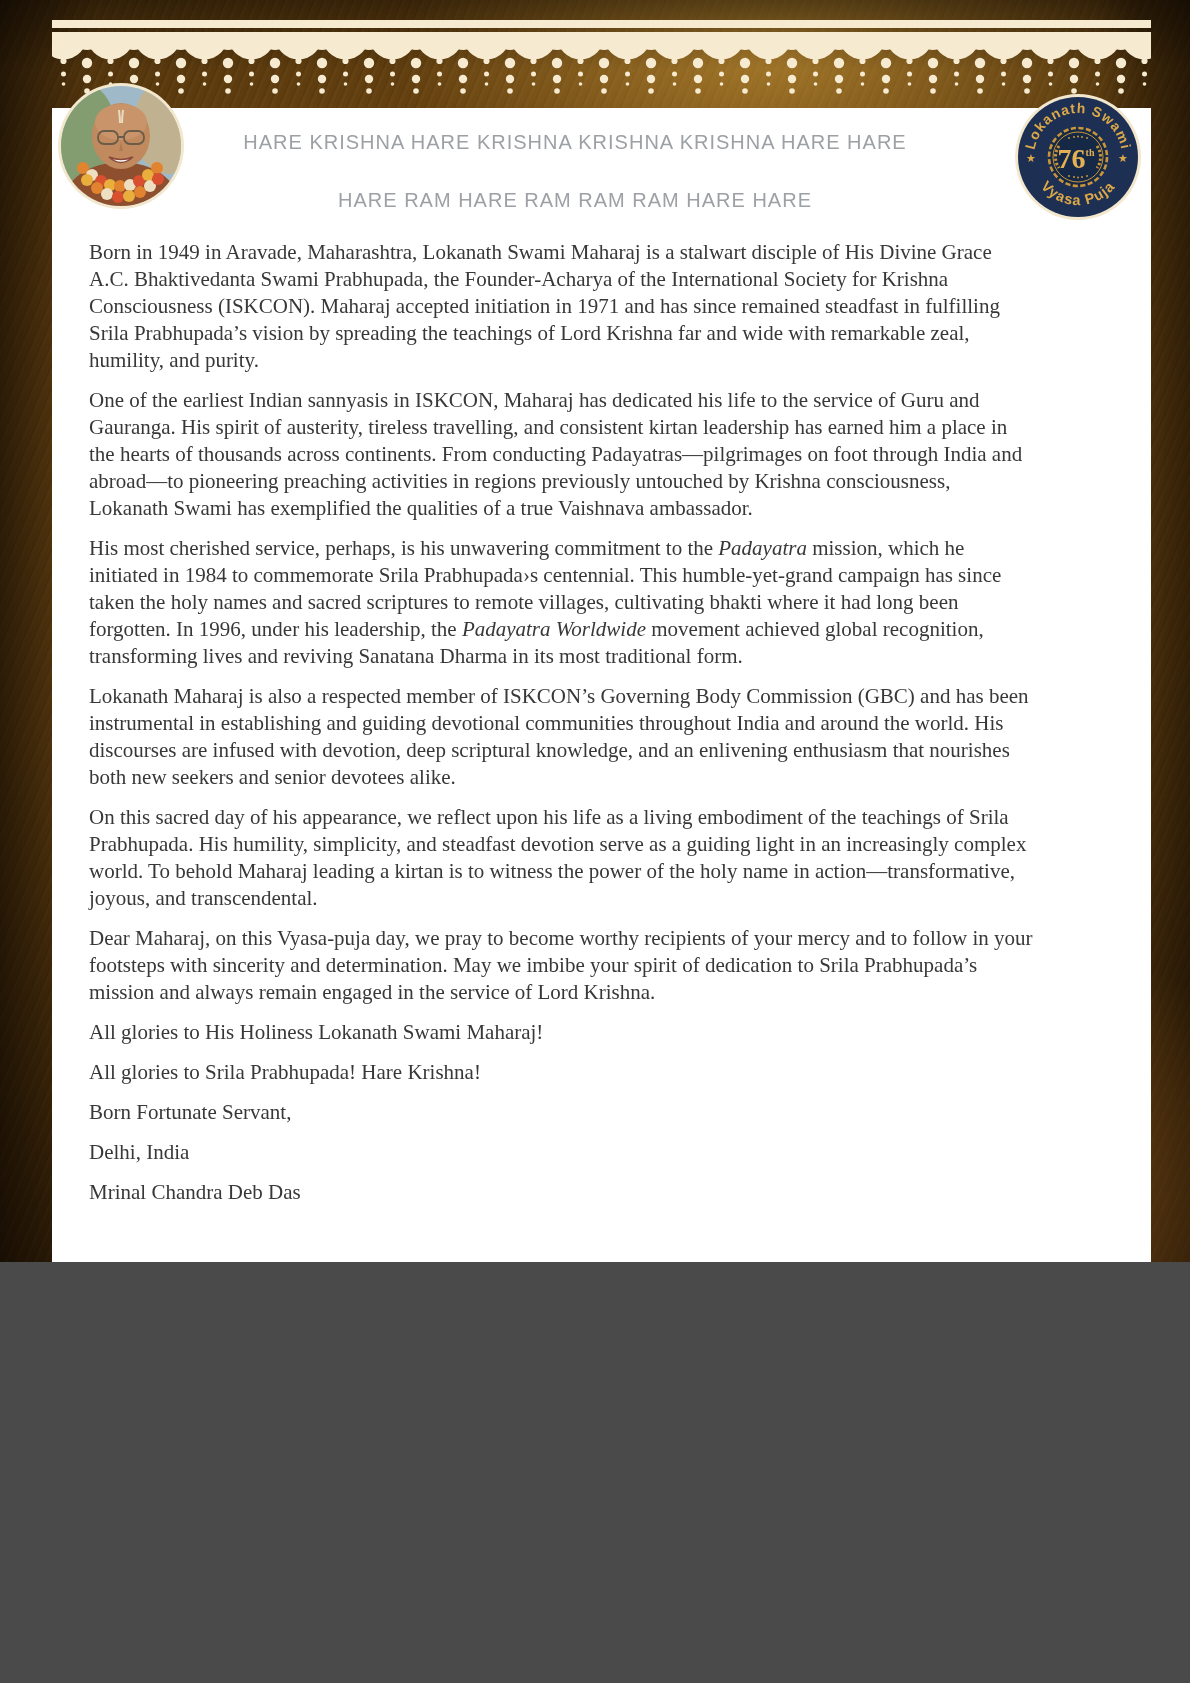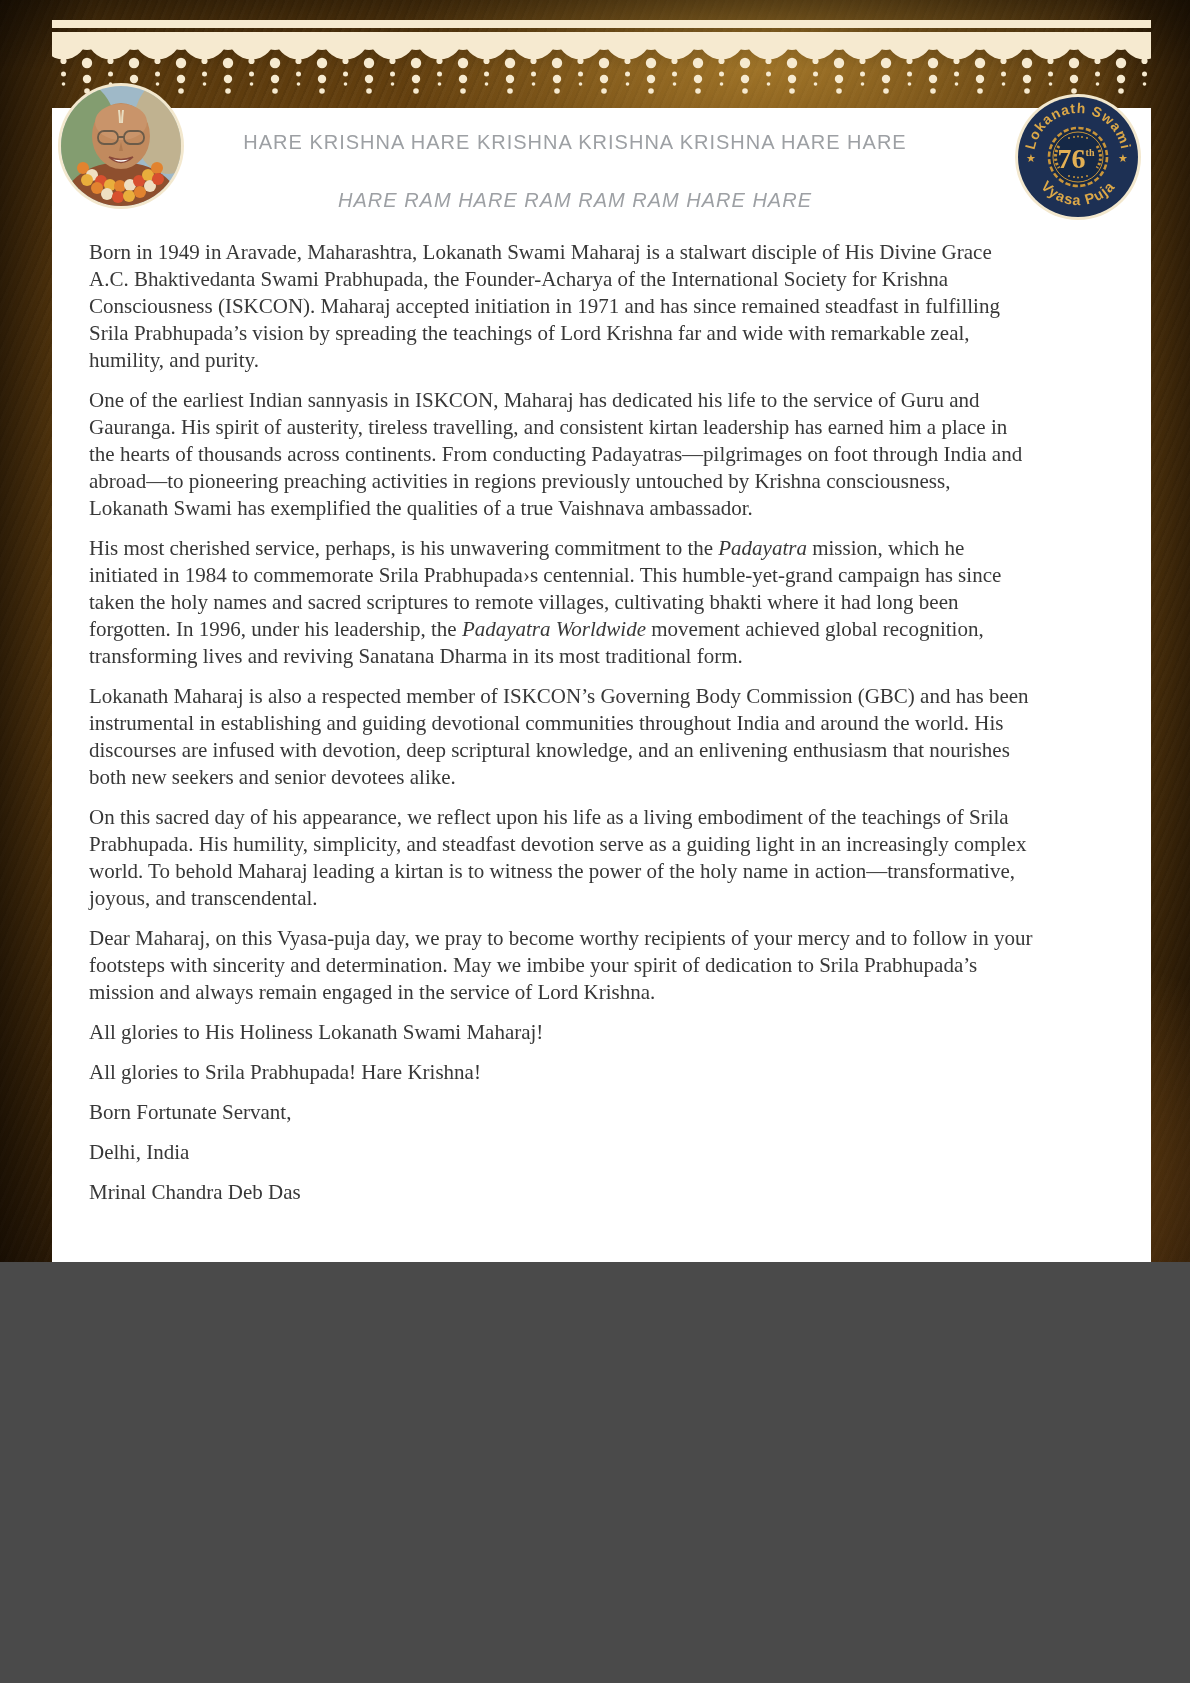--- a/index.html
+++ b/index.html
@@ -20,21 +20,21 @@
   .page{position:absolute;left:52px;top:108px;width:1099px;height:1451px;background:#ffffff;}
   .top-border{position:absolute;left:52px;top:0;}
   .bottom-border{position:absolute;left:52px;top:1559px;}
   
   .photo{position:absolute;left:57px;top:82px;width:128px;height:128px;}
   .badge{position:absolute;left:1014px;top:93px;width:128px;height:128px;}
   .mantra{position:absolute;left:180px;width:790px;text-align:center;
           font-family:"Liberation Sans",sans-serif;color:#9da0a4;
           font-size:20px;letter-spacing:1px;white-space:nowrap;}
   .mantra1{top:131px;}
-  .mantra2{top:189px;font-style:italic;}
+  .mantra2{top:189px;}
   
   .letter{position:absolute;left:89px;top:239px;width:945px;
           font-size:21px;line-height:27px;color:#383838;}
   .letter p{margin:0 0 13px 0;}
   .letter em{font-style:italic;}
   
   .footer-num{position:absolute;left:52px;top:1470px;width:1099px;text-align:center;
               font-family:"Liberation Sans",sans-serif;font-size:25px;color:#1b1b1b;}
   .footer-vol{position:absolute;top:1550px;right:103px;font-family:"Liberation Serif",serif;
               font-size:20px;letter-spacing:.5px;color:#262626;}

